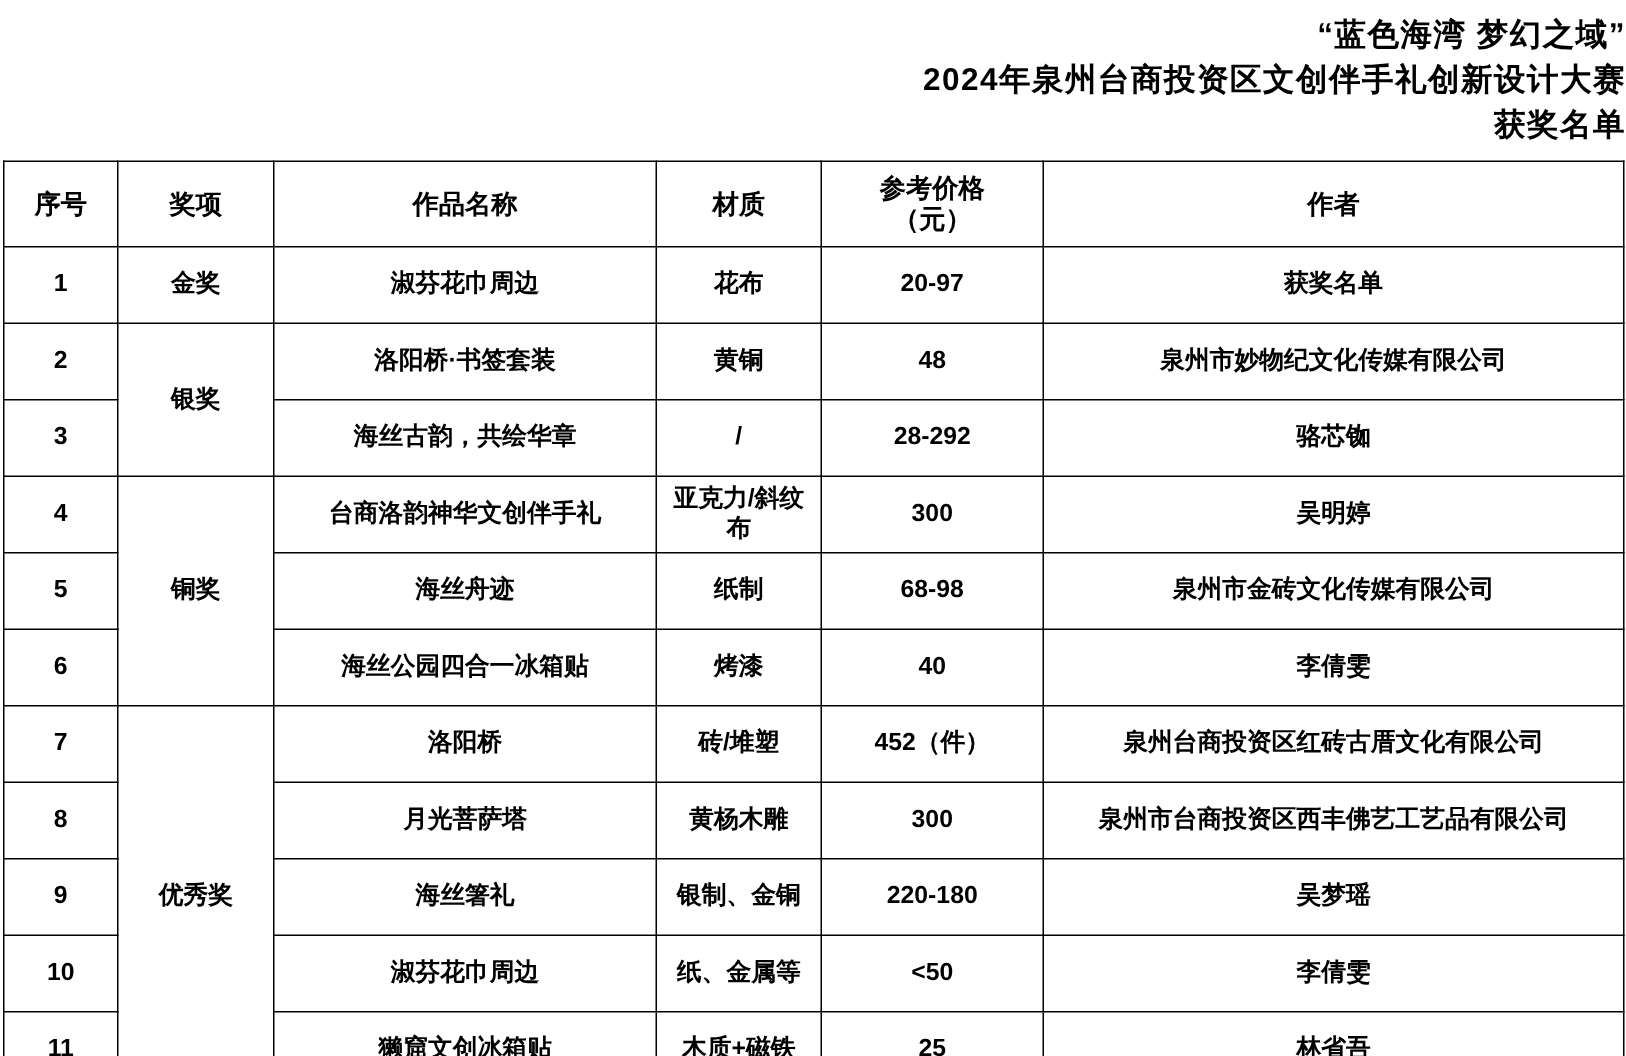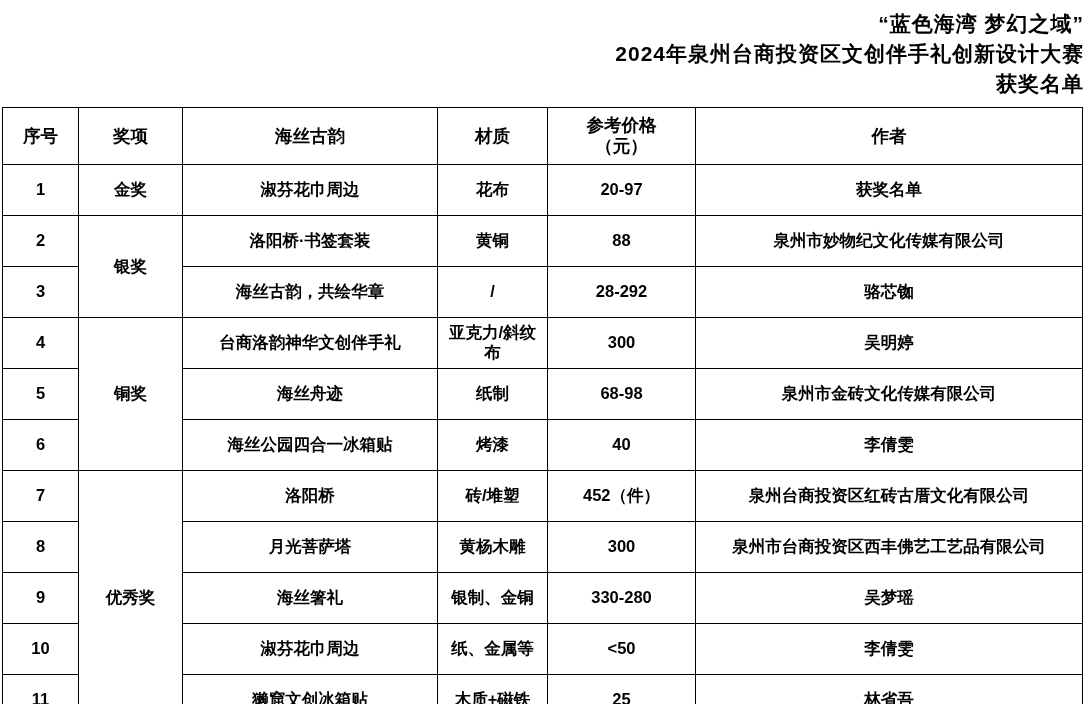--- a/index.html
+++ b/index.html
@@ -87,21 +87,21 @@
       <col class="col-award">
       <col class="col-work">
       <col class="col-mat">
       <col class="col-price">
       <col class="col-author">
     </colgroup>
     <thead>
       <tr>
         <th>序号</th>
         <th>奖项</th>
-        <th>海丝古韵</th>
+        <th>作品名称</th>
         <th>材质</th>
         <th>
           <span class="price-head-l1">参考价格</span>
           <span class="price-head-l2">（元）</span>
         </th>
         <th>作者</th>
       </tr>
     </thead>
     <tbody id="table-body">
         <tr>
@@ -110,21 +110,21 @@
           <td>淑芬花巾周边</td>
           <td>花布</td>
           <td>20-97</td>
           <td>获奖名单</td>
         </tr>
         <tr>
           <td>2</td>
           <td rowspan="2" class="award-cell">银奖</td>
           <td>洛阳桥·书签套装</td>
           <td>黄铜</td>
-          <td>88</td>
+          <td>48</td>
           <td>泉州市妙物纪文化传媒有限公司</td>
         </tr>
         <tr>
           <td>3</td>
           <td>海丝古韵，共绘华章</td>
           <td>/</td>
           <td>28-292</td>
           <td>骆芯铷</td>
         </tr>
         <tr>
@@ -161,21 +161,21 @@
           <td>8</td>
           <td>月光菩萨塔</td>
           <td>黄杨木雕</td>
           <td>300</td>
           <td>泉州市台商投资区西丰佛艺工艺品有限公司</td>
         </tr>
         <tr>
           <td>9</td>
           <td>海丝箸礼</td>
           <td>银制、金铜</td>
-          <td>330-280</td>
+          <td>220-180</td>
           <td>吴梦瑶</td>
         </tr>
         <tr>
           <td>10</td>
           <td>淑芬花巾周边</td>
           <td>纸、金属等</td>
           <td>&lt;50</td>
           <td>李倩雯</td>
         </tr>
         <tr>

